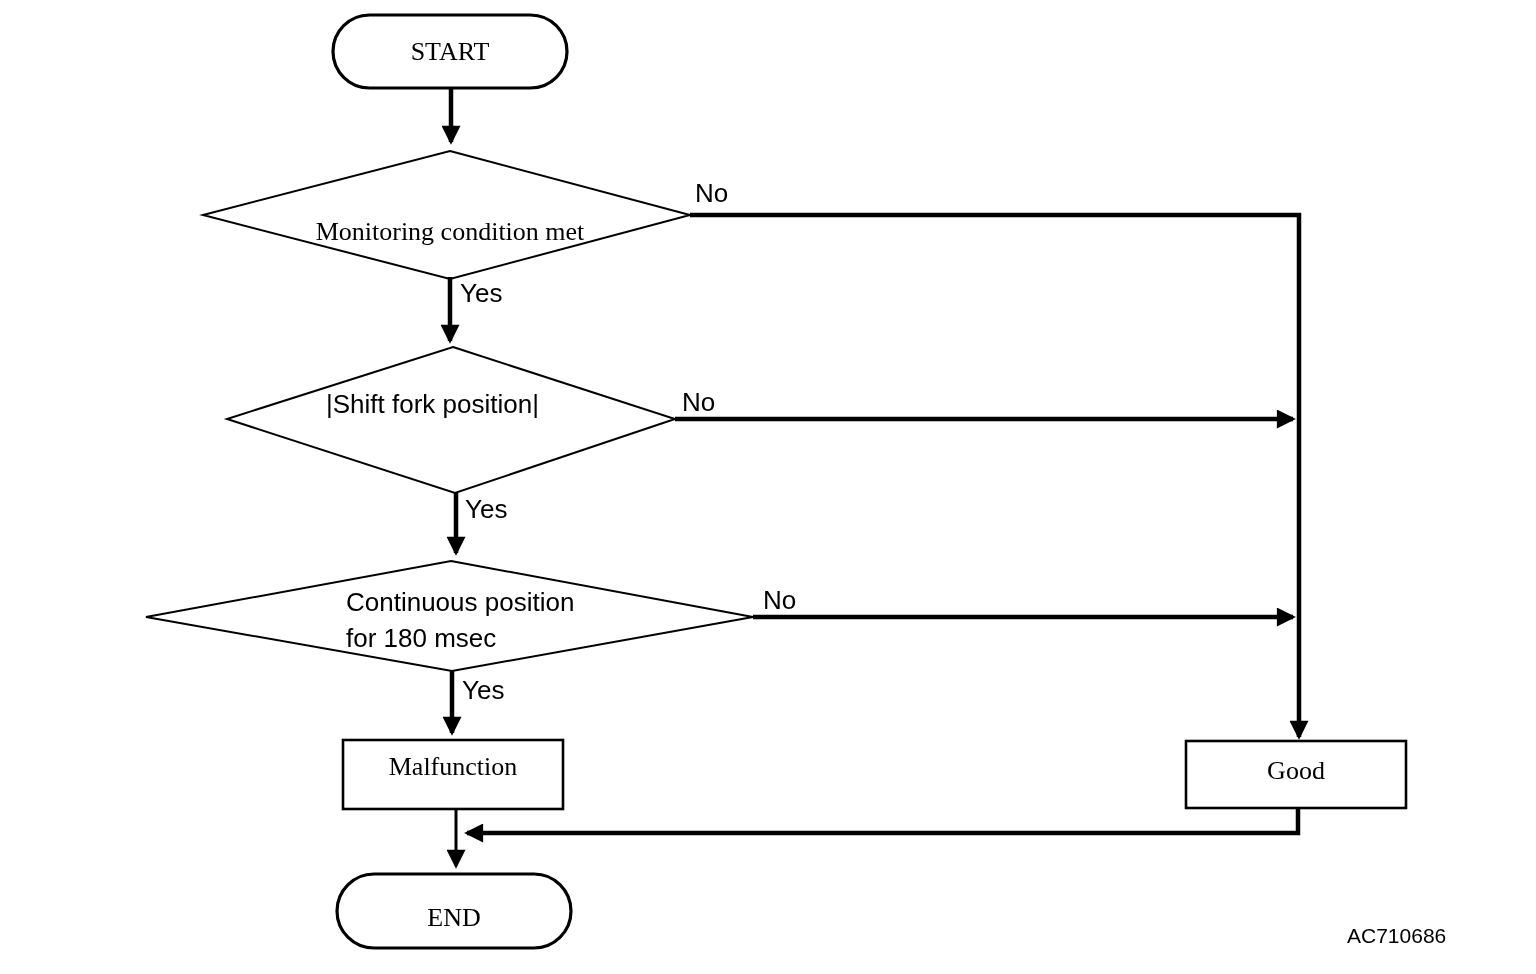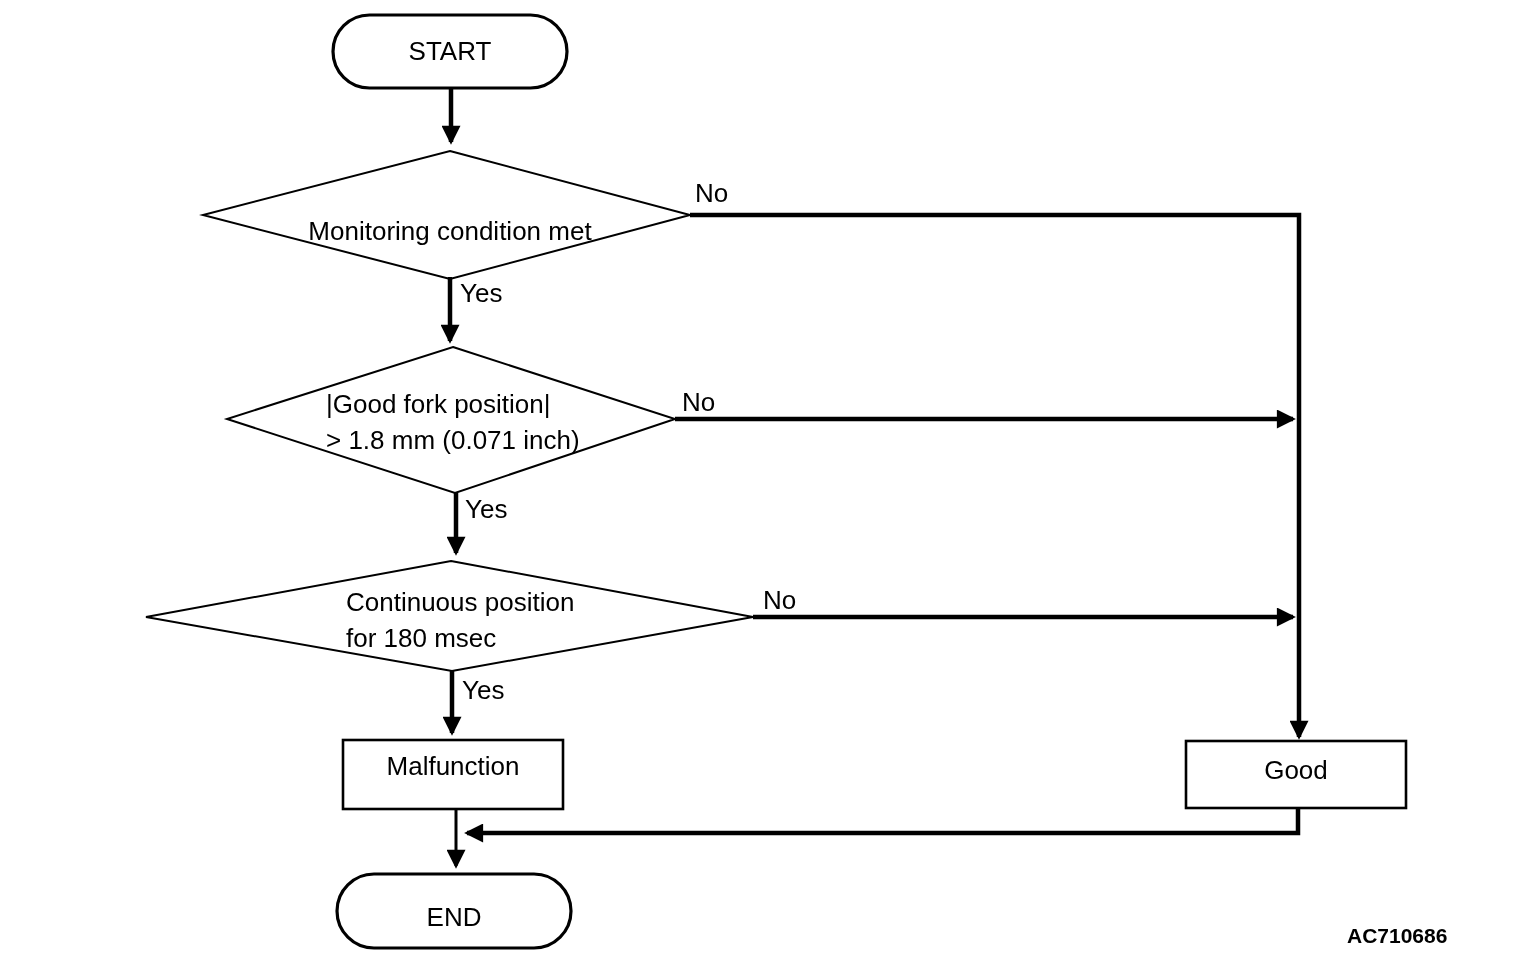--- a/index.html
+++ b/index.html
@@ -38,25 +38,26 @@
     position: absolute;
     font-size: 26px;
     line-height: 1.15;
     white-space: nowrap;
   }
   .center {
     display: flex;
     align-items: center;
     justify-content: center;
     text-align: center;
+    font-family: Liberation Serif, serif;
   }
   .two-line div { line-height: 36px; }
   .fig-code {
     position: absolute;
-    font-weight: bold;
+    font-weight: normal;
     font-size: 21px;
     white-space: nowrap;
   }
 </style>
 </head>
 <body>
 
 <div class="canvas">
 
   <svg width="1536" height="974" viewBox="0 0 1536 974">
@@ -83,22 +84,21 @@
     <rect class="shape sw-box" x="343" y="740" width="220" height="69"></rect>
     <rect class="shape sw-box" x="1186" y="741" width="220" height="67"></rect>
     <rect class="shape sw-terminator" x="337" y="874" width="234" height="74" rx="37" ry="37"></rect>
   </svg>
 
   <div class="lbl center" style="left:333px; top:15px; width:234px; height:73px;">START</div>
 
   <div class="lbl center" style="left:250px; top:213px; width:400px; height:38px;">Monitoring condition met</div>
 
   <div class="lbl two-line" style="left:326px; top:386px;">
-    <div>|Good fork position|</div>
-    <div>&gt; 1.8 mm (0.071 inch)</div>
+    <div>|Shift fork position|</div>
   </div>
 
   <div class="lbl two-line" style="left:346px; top:584px;">
     <div>Continuous position</div>
     <div>for 180 msec</div>
   </div>
 
   <div class="lbl center" style="left:343px; top:740px; width:220px; height:53px;">Malfunction</div>
 
   <div class="lbl center" style="left:1186px; top:741px; width:220px; height:59px;">Good</div>

